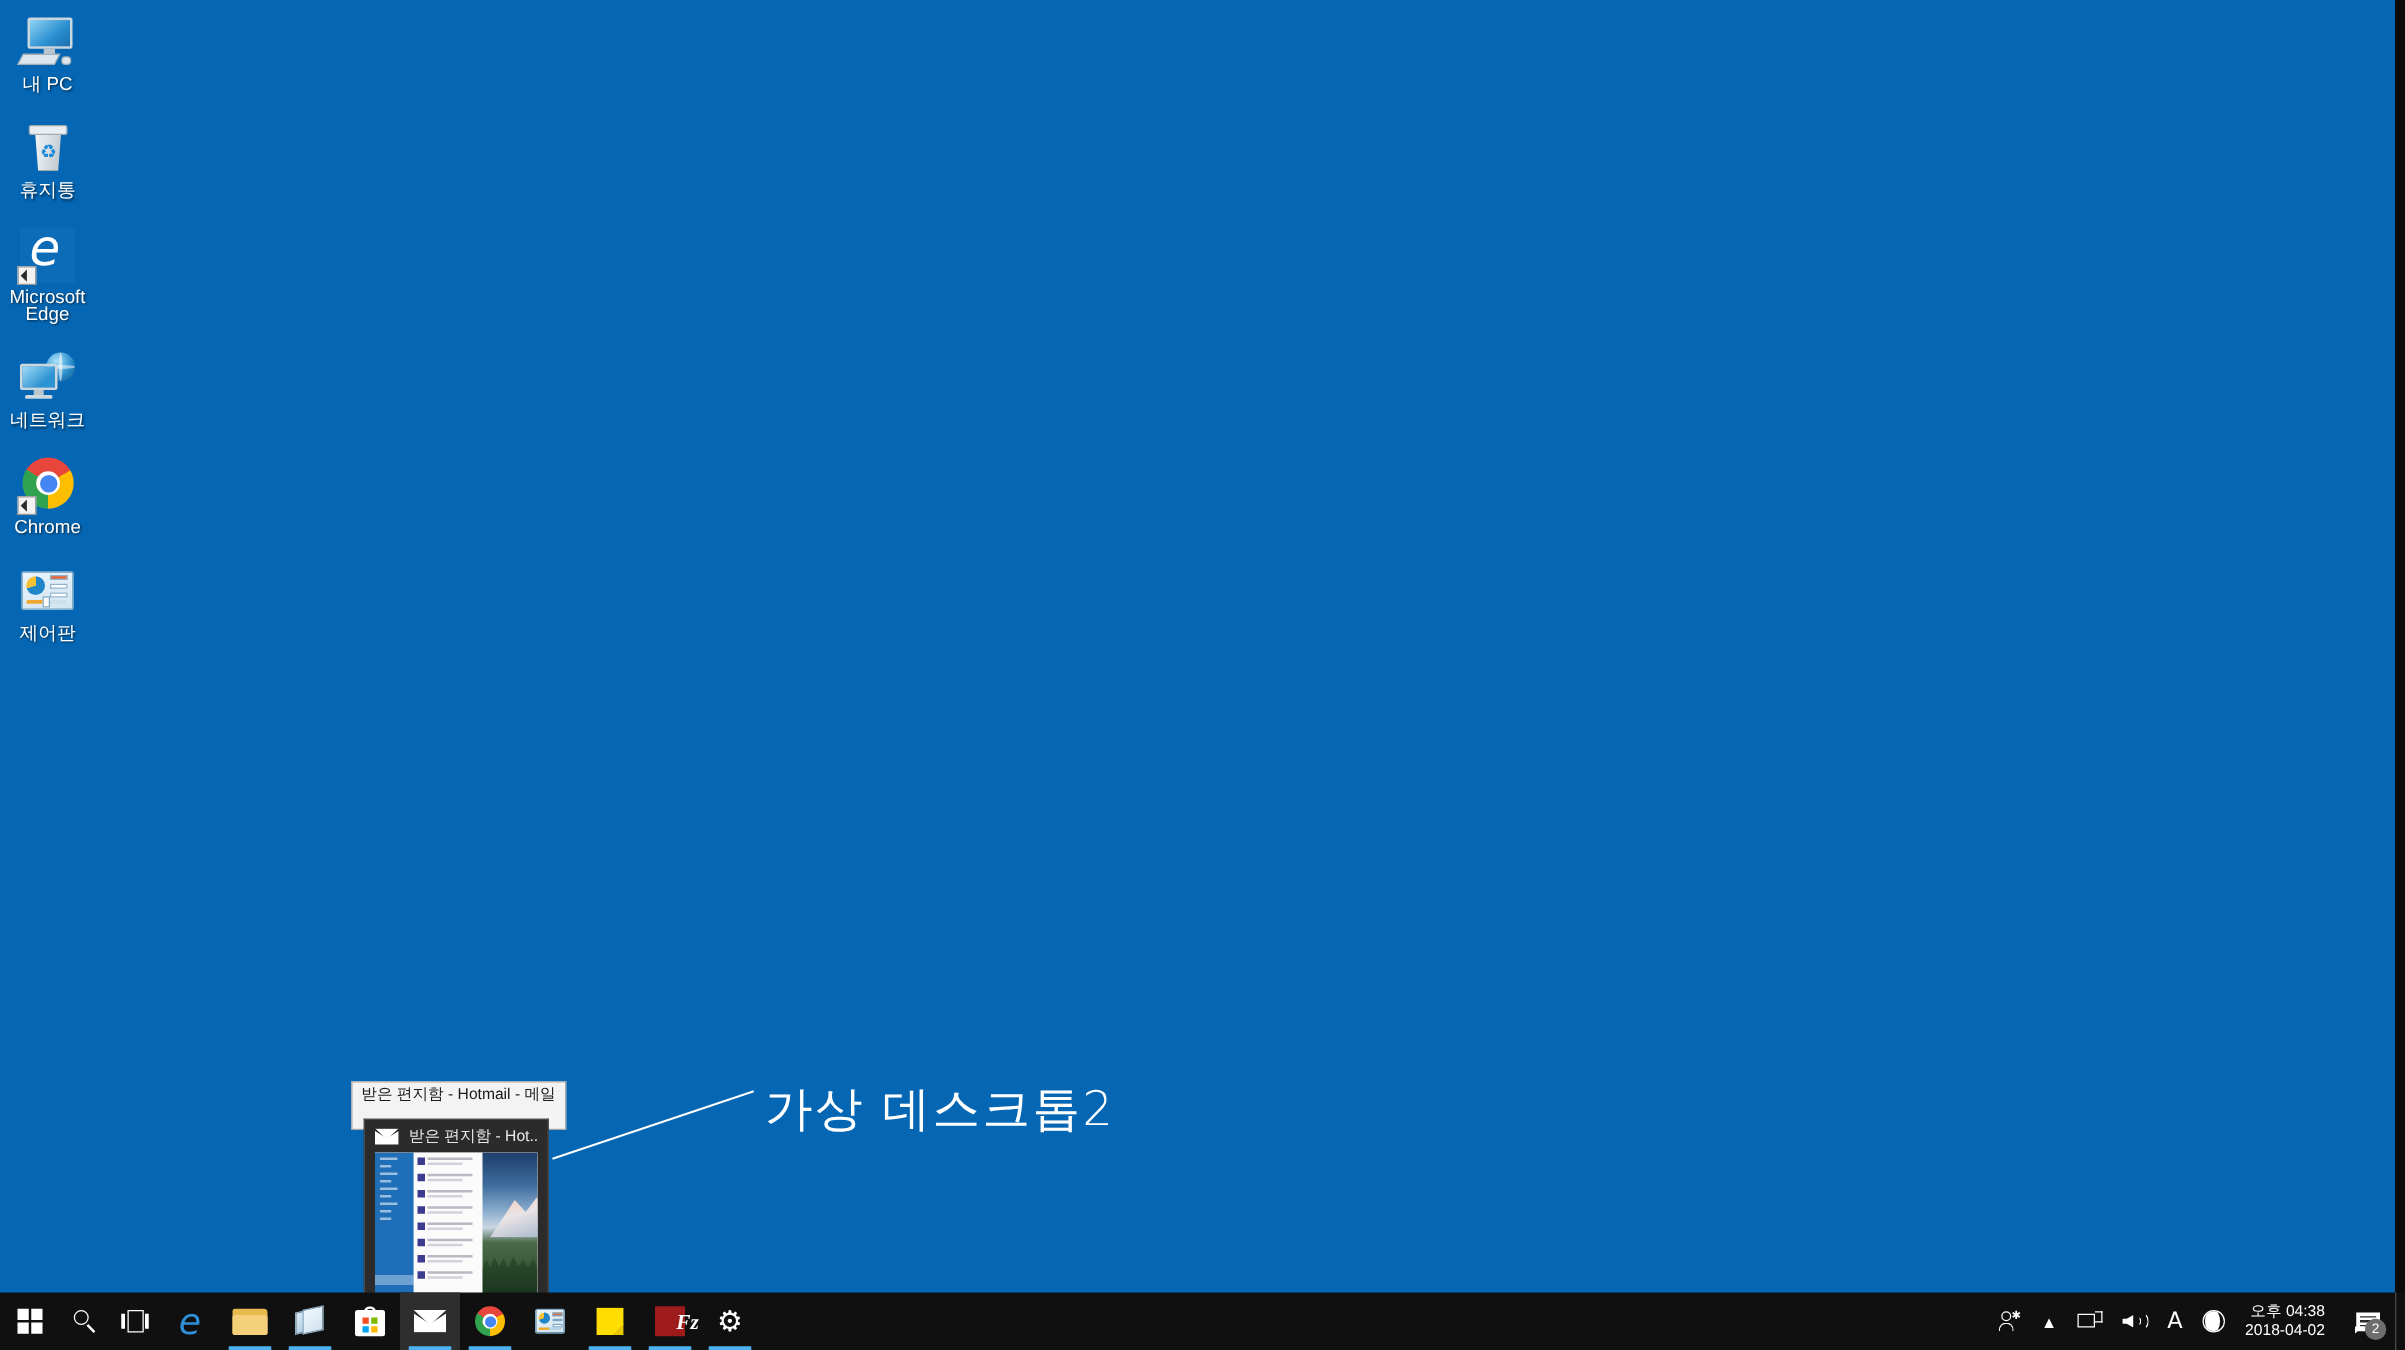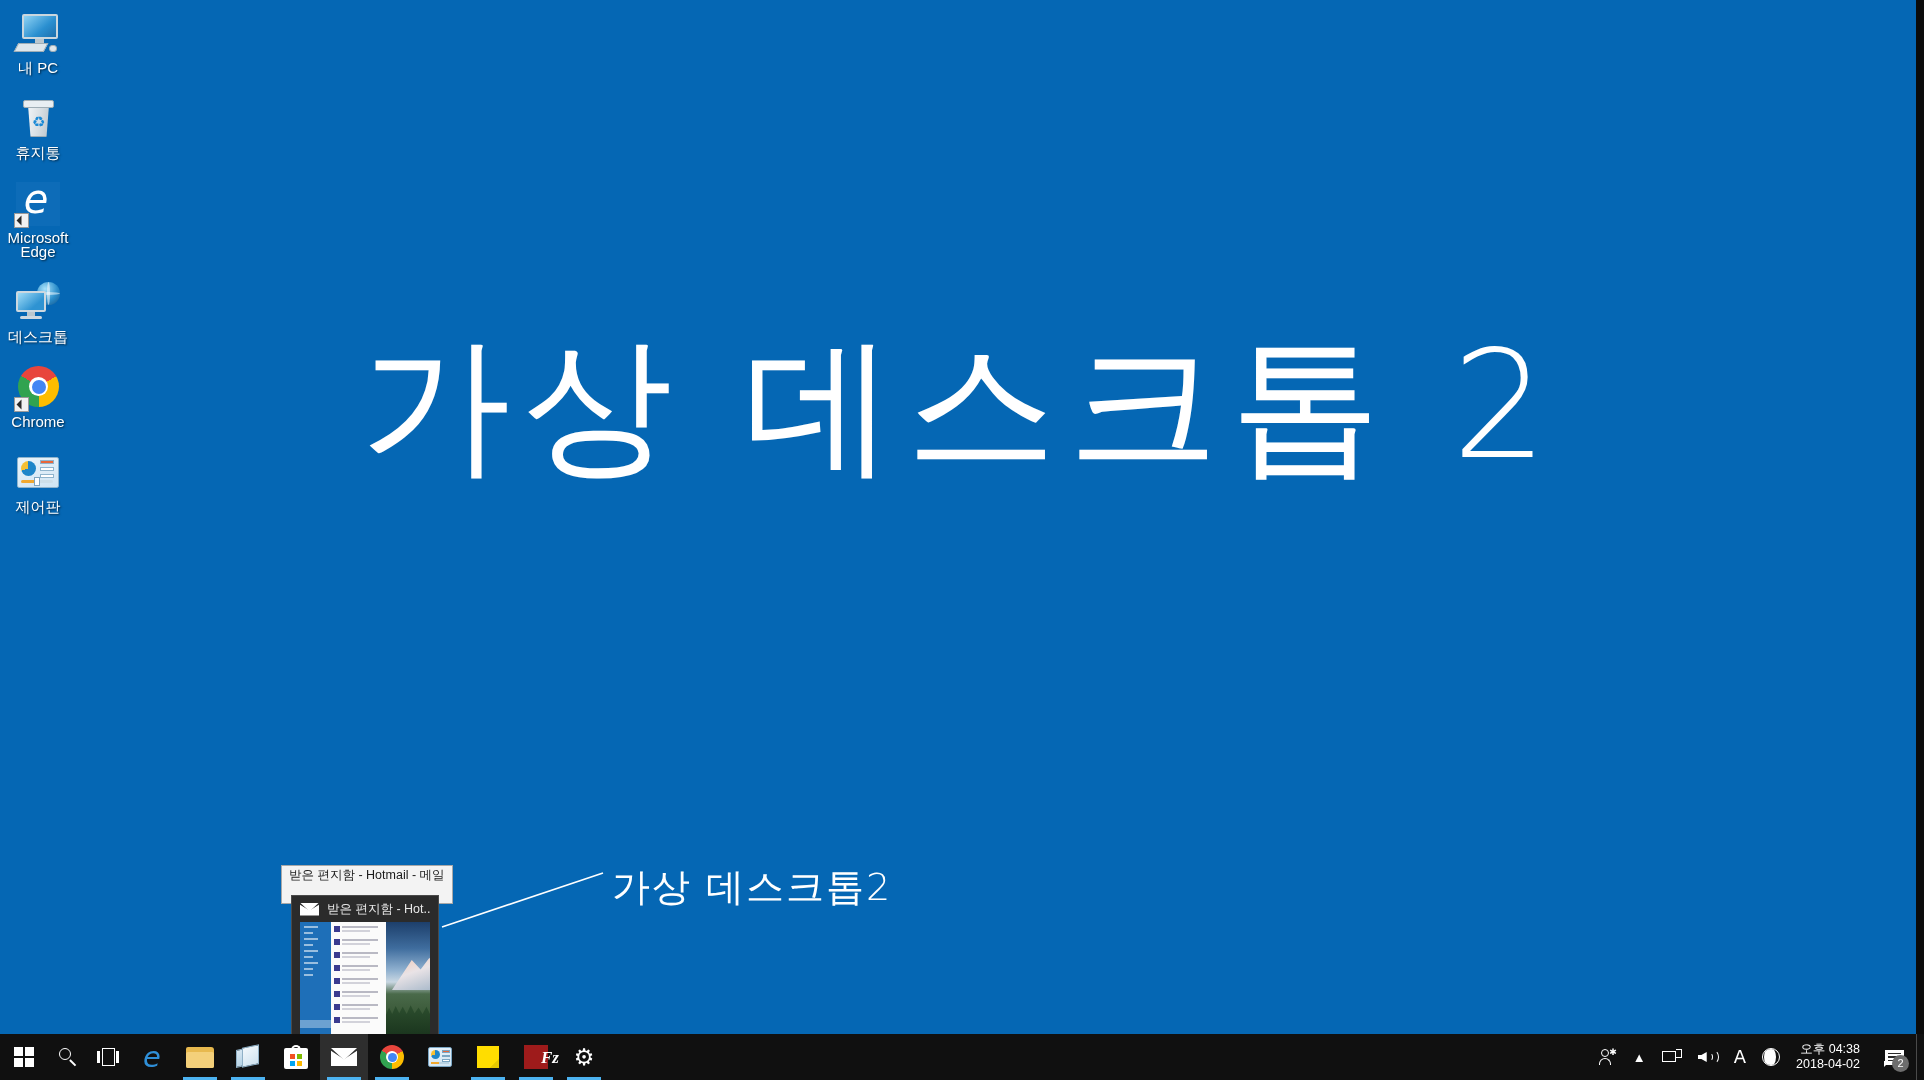--- a/index.html
+++ b/index.html
@@ -626,21 +626,21 @@
       <span class="lbl">Microsoft Edge</span>
     </div>
 
     <div class="desk-icon">
       <div class="glyphbox ico-net">
         <div class="globe"></div>
           <div class="scr"></div>
           <div class="stand"></div>
           <div class="base"></div>
       </div>
-      <span class="lbl">데스크톱</span>
+      <span class="lbl">네트워크</span>
     </div>
 
     <div class="desk-icon">
       <div class="glyphbox ico-chrome">
         <div class="ring"></div>
           <div class="inner"></div>
           <div class="dot"></div>
         <div class="shortcut-arrow"></div>
       </div>
       <span class="lbl">Chrome</span>
@@ -656,21 +656,20 @@
             <i></i>
           </div>
         <div class="slider"></div>
           <div class="knob"></div>
       </div>
       <span class="lbl">제어판</span>
     </div>
 
   </div>
 
-  <div id="desktop-title">가상 데스크톱 2</div>
 
   <div id="thumb-tooltip">받은 편지함 - Hotmail - 메일</div>
 
   <div id="thumb-preview">
     <div id="thumb-header">
       <span class="mail-ico">
         <span class="env"></span>
           <span class="flap"></span>
       </span>
       <span id="thumb-title">받은 편지함 - Hot...</span>

